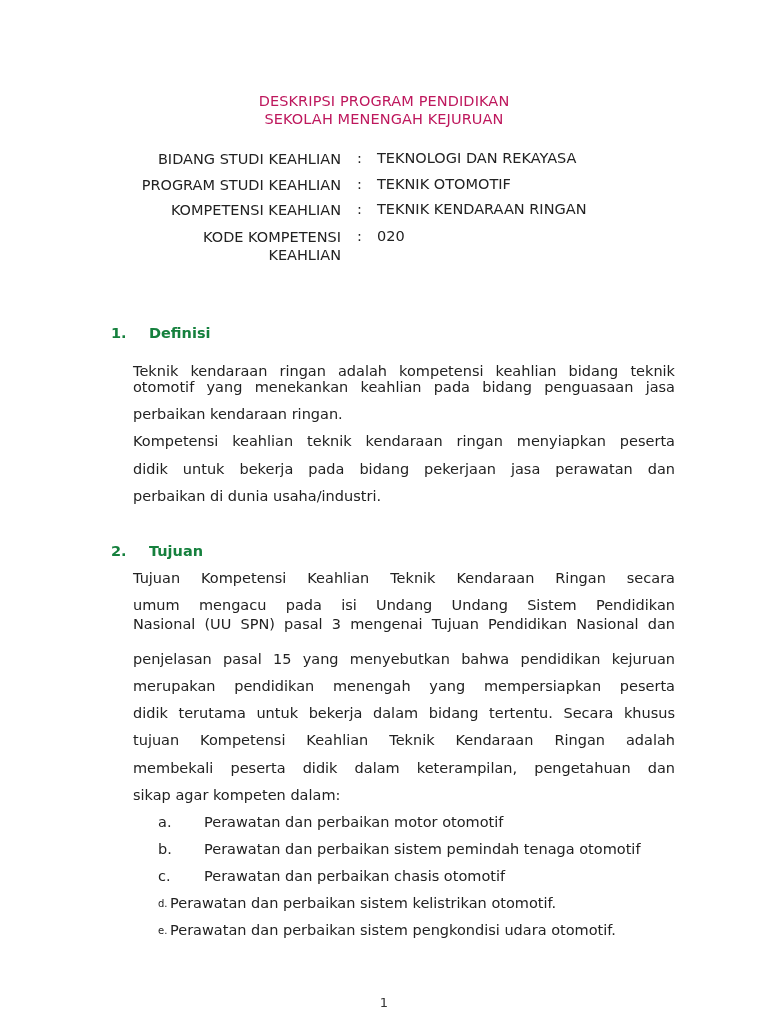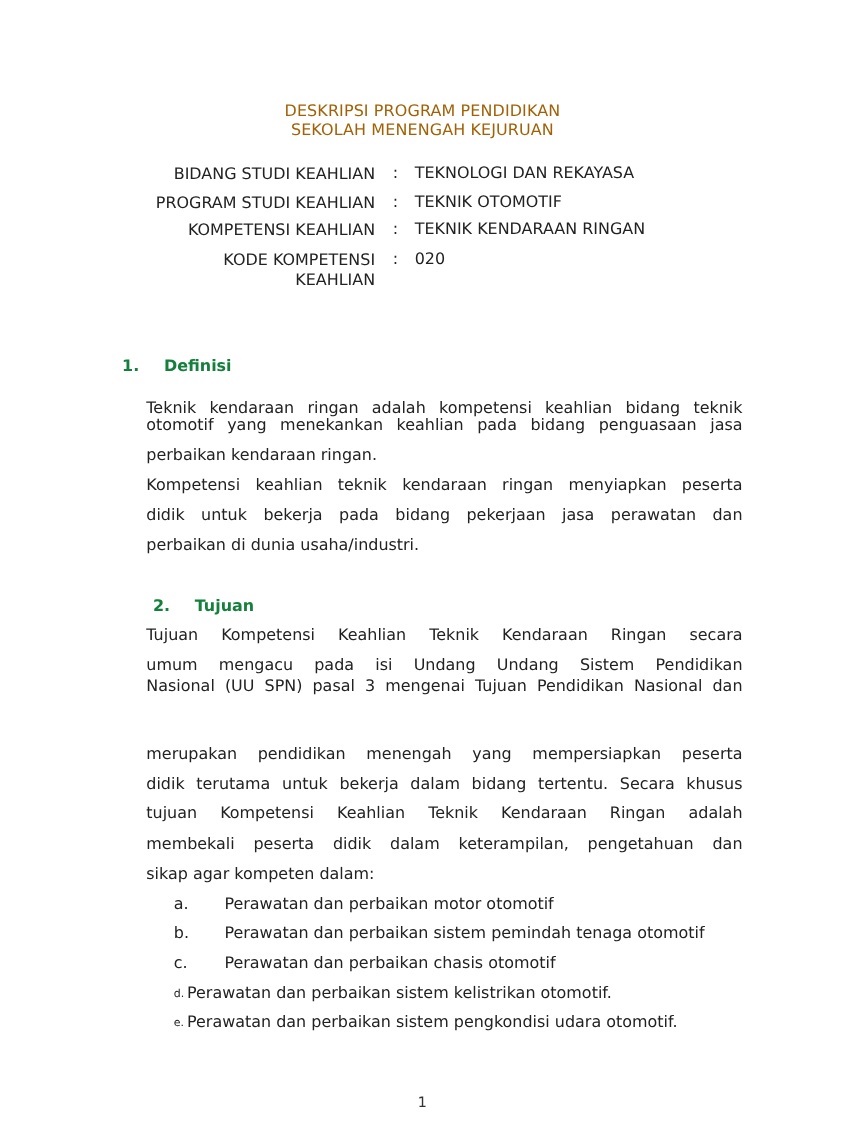--- a/index.html
+++ b/index.html
@@ -21,21 +21,21 @@
       width: 768px;
       height: 1024px;
     }
     .title {
       position: absolute;
       left: 0;
       width: 768px;
       text-align: center;
       font-size: 14.5px;
       letter-spacing: 0.1px;
-      color: #a16207;
+      color: #be185d;
     }
     .title.l1 { top: 93px; }
     .title.l2 { top: 111px; }
 
     .meta-row {
       position: absolute;
       left: 111px;
       font-size: 14.5px;
       color: #222;
     }
@@ -147,26 +147,27 @@
   <div class="section-head" style="top:325px;">
     <span class="num">1.</span><span>Definisi</span>
   </div>
   <div class="para-line" style="top:351px;margin-top:12px;">Teknik kendaraan ringan adalah kompetensi keahlian bidang teknik</div>
   <div class="para-line" style="top:379px;">otomotif yang menekankan keahlian pada bidang penguasaan jasa</div>
   <div class="para-line last" style="top:406px;">perbaikan kendaraan ringan.</div>
   <div class="para-line" style="top:433px;">Kompetensi keahlian teknik kendaraan ringan menyiapkan peserta</div>
   <div class="para-line" style="top:461px;">didik untuk bekerja pada bidang pekerjaan jasa perawatan dan</div>
   <div class="para-line last" style="top:488px;">perbaikan di dunia usaha/industri.</div>
 
-  <div class="section-head" style="top:543px;margin-left:28px;">
+  <div class="section-head" style="top:543px;">
     <span class="num">2.</span><span>Tujuan</span>
   </div>
   <div class="para-line" style="top:570px;">Tujuan Kompetensi Keahlian Teknik  Kendaraan Ringan secara</div>
   <div class="para-line" style="top:597px;">umum mengacu pada isi Undang Undang Sistem Pendidikan</div>
   <div class="para-line" style="top:616px;">Nasional (UU SPN) pasal 3 mengenai Tujuan Pendidikan Nasional dan</div>
+  <div class="para-line" style="top:651px;">penjelasan pasal 15 yang menyebutkan bahwa  pendidikan kejuruan</div>
   <div class="para-line" style="top:678px;">merupakan pendidikan menengah yang mempersiapkan peserta</div>
   <div class="para-line" style="top:705px;">didik terutama untuk bekerja dalam bidang tertentu. Secara khusus</div>
   <div class="para-line" style="top:732px;">tujuan Kompetensi Keahlian Teknik  Kendaraan Ringan adalah</div>
   <div class="para-line" style="top:760px;">membekali peserta didik  dalam keterampilan, pengetahuan dan</div>
   <div class="para-line last" style="top:787px;">sikap agar kompeten dalam:</div>
 
   <div class="list-item wide" style="top:814px;">
     <span class="marker">a.</span>
     <span class="text">Perawatan dan perbaikan motor otomotif</span>
   </div>

